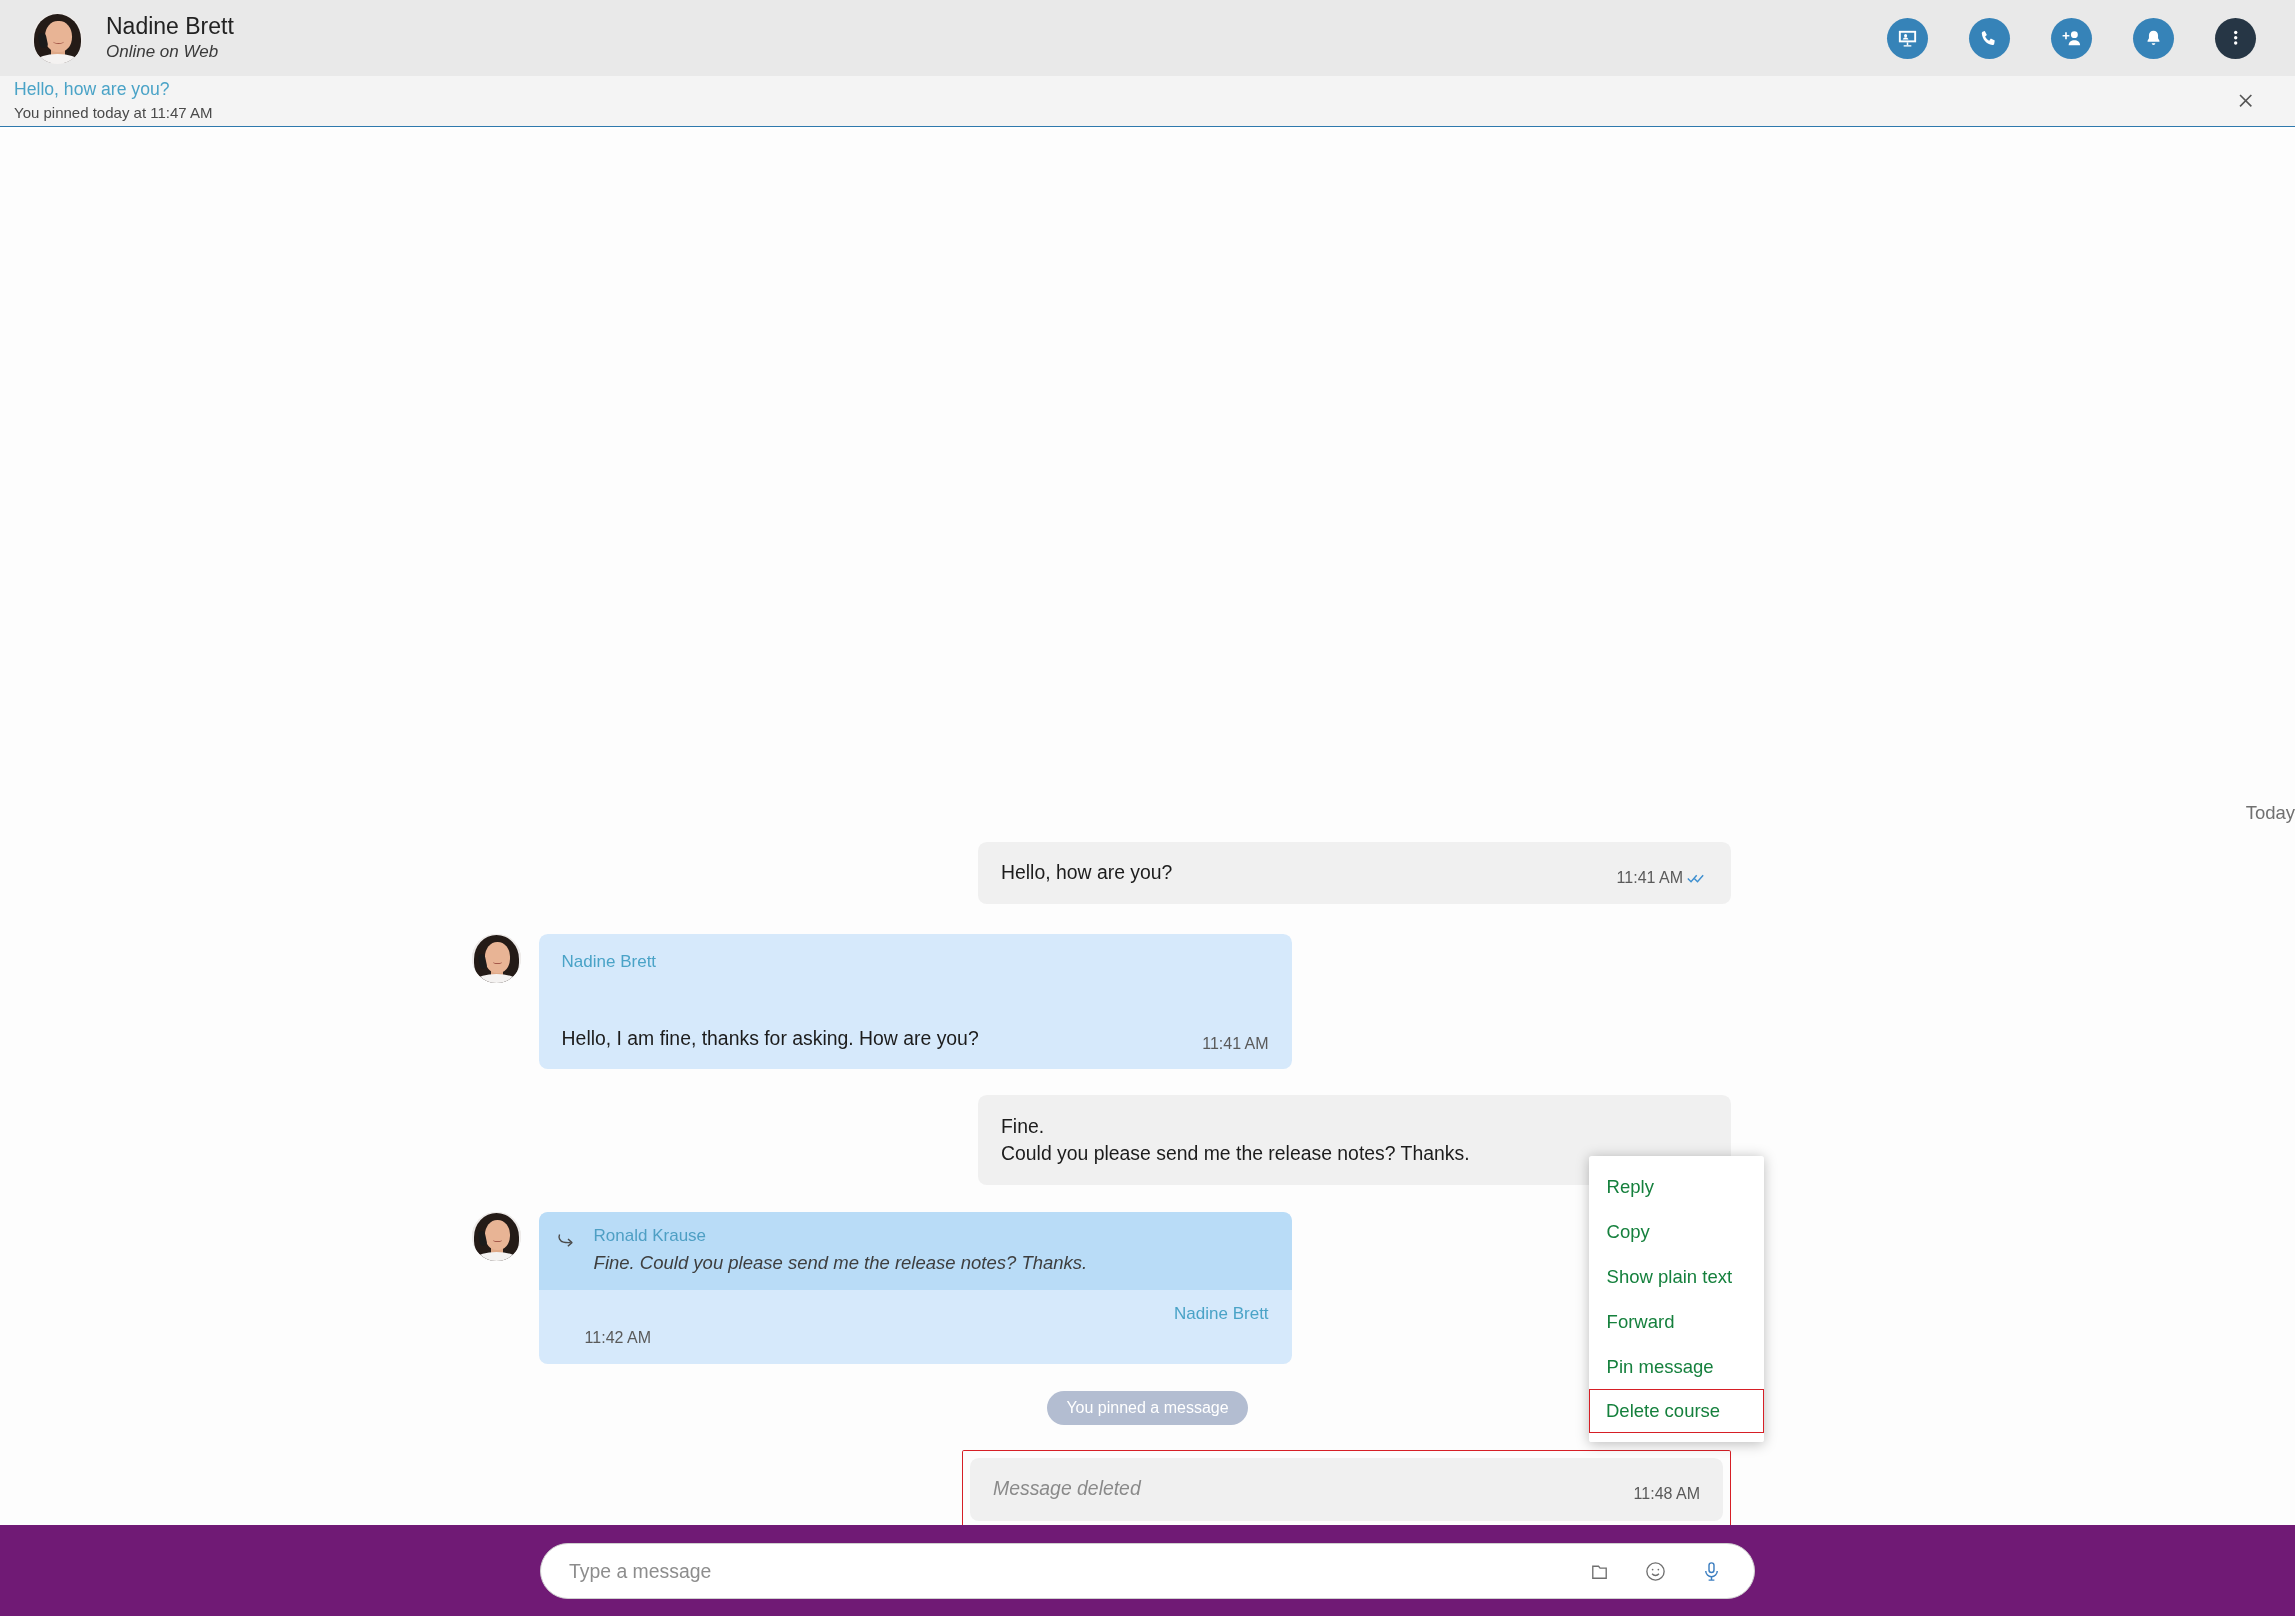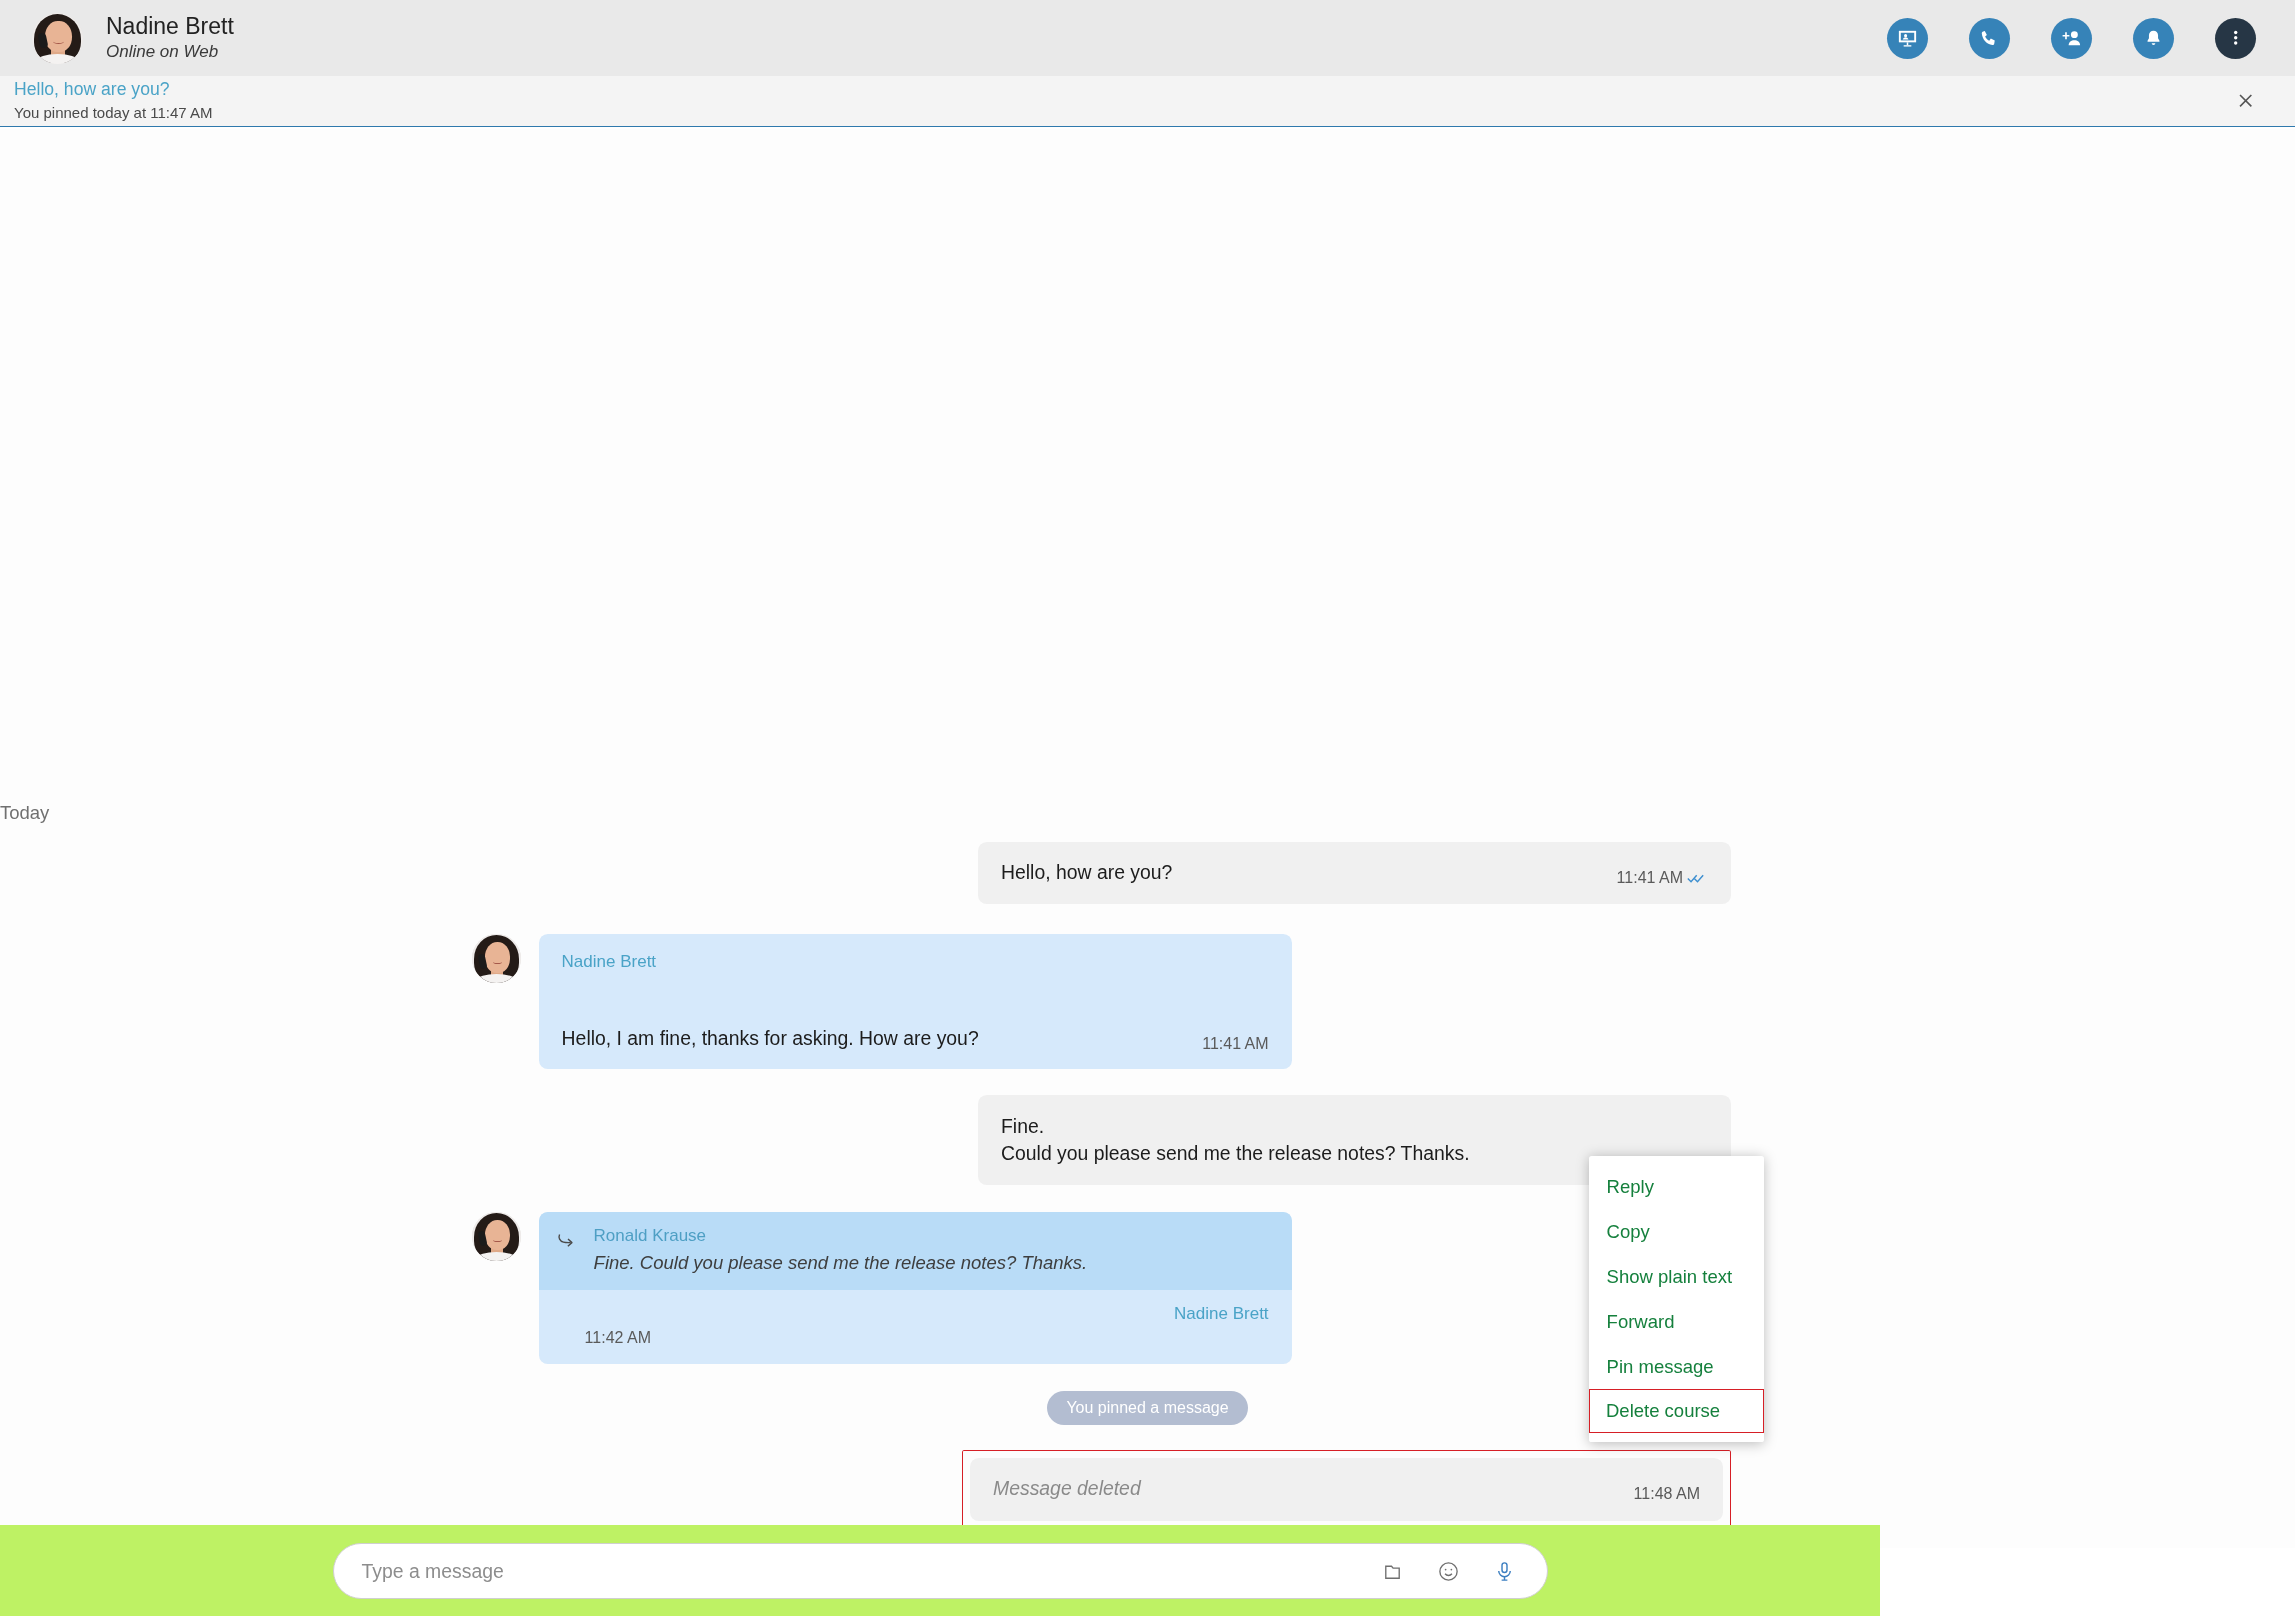--- a/index.html
+++ b/index.html
@@ -56,21 +56,21 @@
   
   .msg-area {
     position:absolute; top:129px; left:0; width:2295px; height:1419px;
     background:#fdfdfd;
   }
   .msg-stack {
     position:absolute; bottom:19.4px; left:0; width:2295px;
     display:flex; flex-direction:column; align-items:stretch;
   }
 
-  .day-sep { text-align:left; font-size:18.5px; color:#707070; padding:7px 0 17.6px 0; }
+  .day-sep { text-align:right; font-size:18.5px; color:#707070; padding:7px 0 17.6px 0; }
 
   .row { display:flex; width:100%; padding: 0 0 0 0; }
   .row.out { justify-content:flex-end; padding-right:564px; }
   .row.in  { justify-content:flex-start; padding-left:472px; }
   .row.center { justify-content:center; }
 
   .bubble-avatar {
     width:49px; height:49px; border-radius:50%; overflow:hidden;
     flex:0 0 auto; margin-right:17.6px; align-self:flex-start;
     background:#e5e2e0; position:relative;
@@ -122,22 +122,22 @@
     box-shadow:0 1.8px 12.3px rgba(0,0,0,.26);
     padding:8.8px 0; z-index:40;
   }
   .ctx-item {
     font-size:18.5px; color:#15803d; padding:12.3px 17.6px; cursor:pointer; line-height:1.1;
   }
   .ctx-item.highlight { border:1.8px solid #d61f26; padding:10.6px 16px; }
 
   
   .composer {
-    position:absolute; left:0; bottom:0; width:1880px; height:92px;
-    background:#bef264; display:flex; align-items:center; justify-content:center;
+    position:absolute; left:0; bottom:0; width:2295px; height:92px;
+    background:#701a75; display:flex; align-items:center; justify-content:center;
   }
   .composer-box {
     width:1215px; height:56px; border:0.9px solid #cfcfcf; border-radius:30px;
     display:flex; align-items:center; padding:0 25px 0 28px; background:#fff;
   }
   .composer-placeholder { font-size:19.4px; color:#8d8d8d; flex:1 1 auto; }
   .composer-icons { display:flex; align-items:center; gap:21px; }
   .cicon { width:35px; height:35px; display:flex; align-items:center; justify-content:center; cursor:pointer; color:#6f6f6f; }
   .cicon.mic { color:#3d7fc1; }
 

